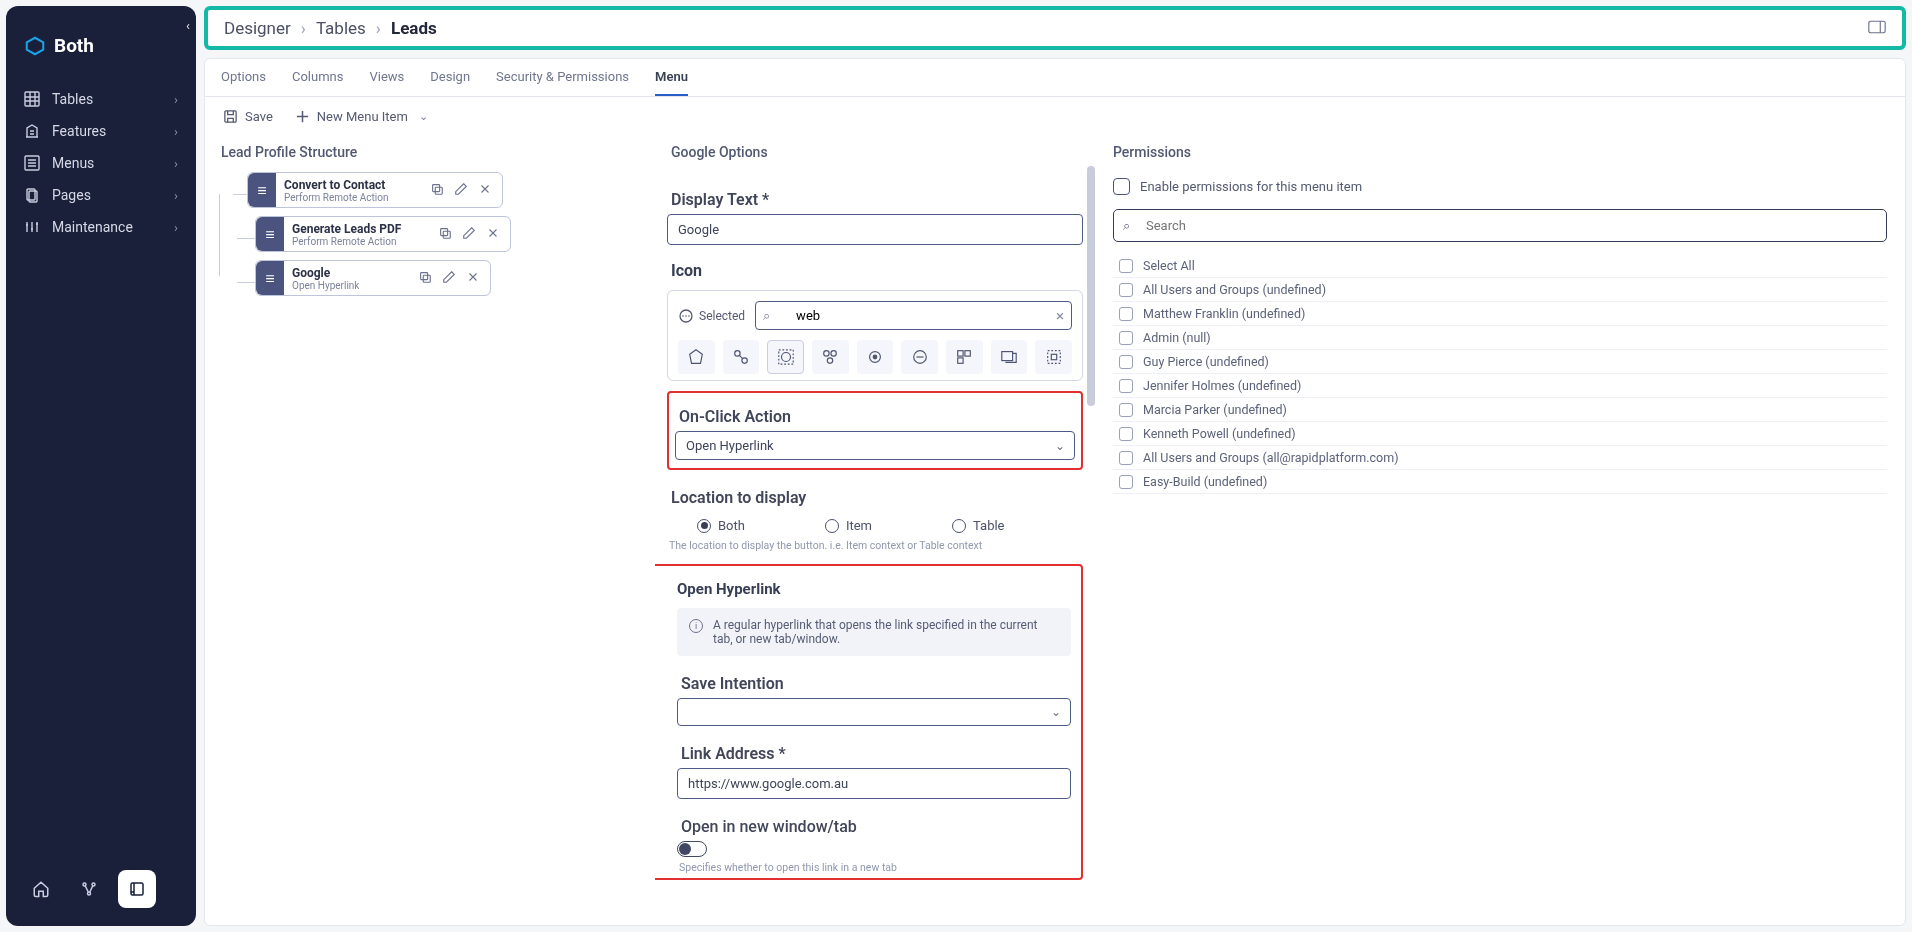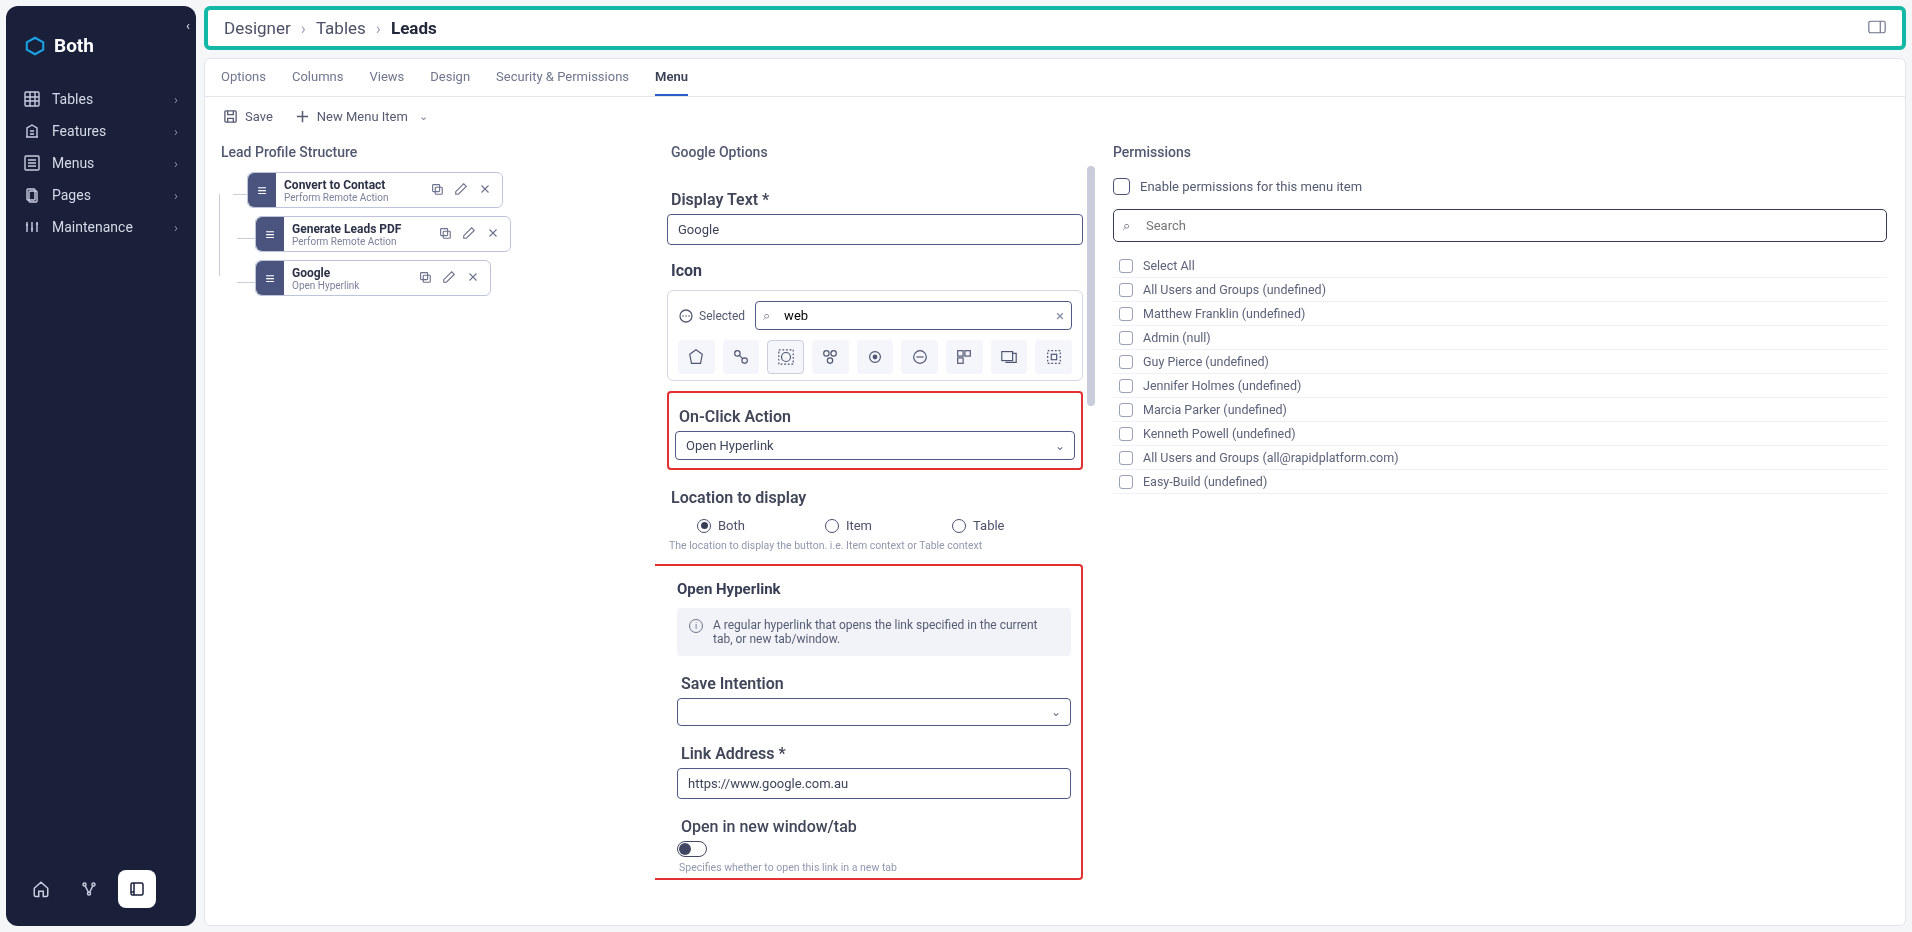--- a/index.html
+++ b/index.html
@@ -63,21 +63,21 @@
 
 .options-col { position: relative; padding: 0 12px 8px; min-height: 0; overflow: hidden; }
 .options-scroll { position: absolute; right: 0; top: 30px; width: 8px; height: 240px; background: #c8ccdb; border-radius: 4px; }
 .field-label { font-size: 16px; color: #414659; font-weight: 600; margin: 18px 0 5px 4px; }
 .text-input { width: 100%; border: 1px solid #4f5a84; border-radius: 4px; padding: 7px 10px; font-size: 13px; color: #3e445a; }
 .section-h { font-size: 16px; font-weight: 700; color: #383e55; margin-top: 16px; margin-bottom: 10px; margin-left: 4px; }
 .icon-picker { border: 1px solid #d3d7e6; border-radius: 6px; padding: 10px 10px 6px; margin-top: 2px; }
 .icon-picker-top { display: flex; gap: 10px; align-items: center; }
 .selected-chip { display: flex; align-items: center; gap: 5px; font-size: 12px; color: #555a70; }
 .icon-search { flex: 1; position: relative; }
-.icon-search input { width: 100%; border: 1px solid #4f5a84; border-radius: 4px; padding: 6px 28px 6px 28px; font-size: 13px; }
+.icon-search input { width: 100%; border: 1px solid #4f5a84; border-radius: 4px; padding: 6px 28px 6px 40px; font-size: 13px; }
 .icon-search .srch-ic { position: absolute; left: 8px; top: 50%; transform: translateY(-50%); color: #6c728d; font-size: 13px; }
 .icon-search .clr { position: absolute; right: 8px; top: 50%; transform: translateY(-50%); color: #888ea4; font-size: 15px; }
 .icon-grid { display: flex; gap: 8px; margin-top: 10px; }
 .icon-cell { width: 38px; height: 34px; border: 1px solid transparent; border-radius: 4px; display: flex; align-items: center; justify-content: center; color: #4e5570; background: #f4f6fb; }
 
 .highlight-box { border: 2px solid #e1302f; border-radius: 4px; padding: 14px 6px 8px; margin-top: 10px; }
 .select-wrap { position: relative; }
 .select-input { width: 100%; border: 1px solid #4f5a84; border-radius: 4px; padding: 6px 10px; font-size: 13px; color: #3e445a; background: #fff; }
 .select-caret { position: absolute; right: 10px; top: 50%; transform: translateY(-50%); color: #6c728d; font-size: 12px; }
 .radio-row { display: flex; gap: 80px; padding: 6px 30px 2px; }

